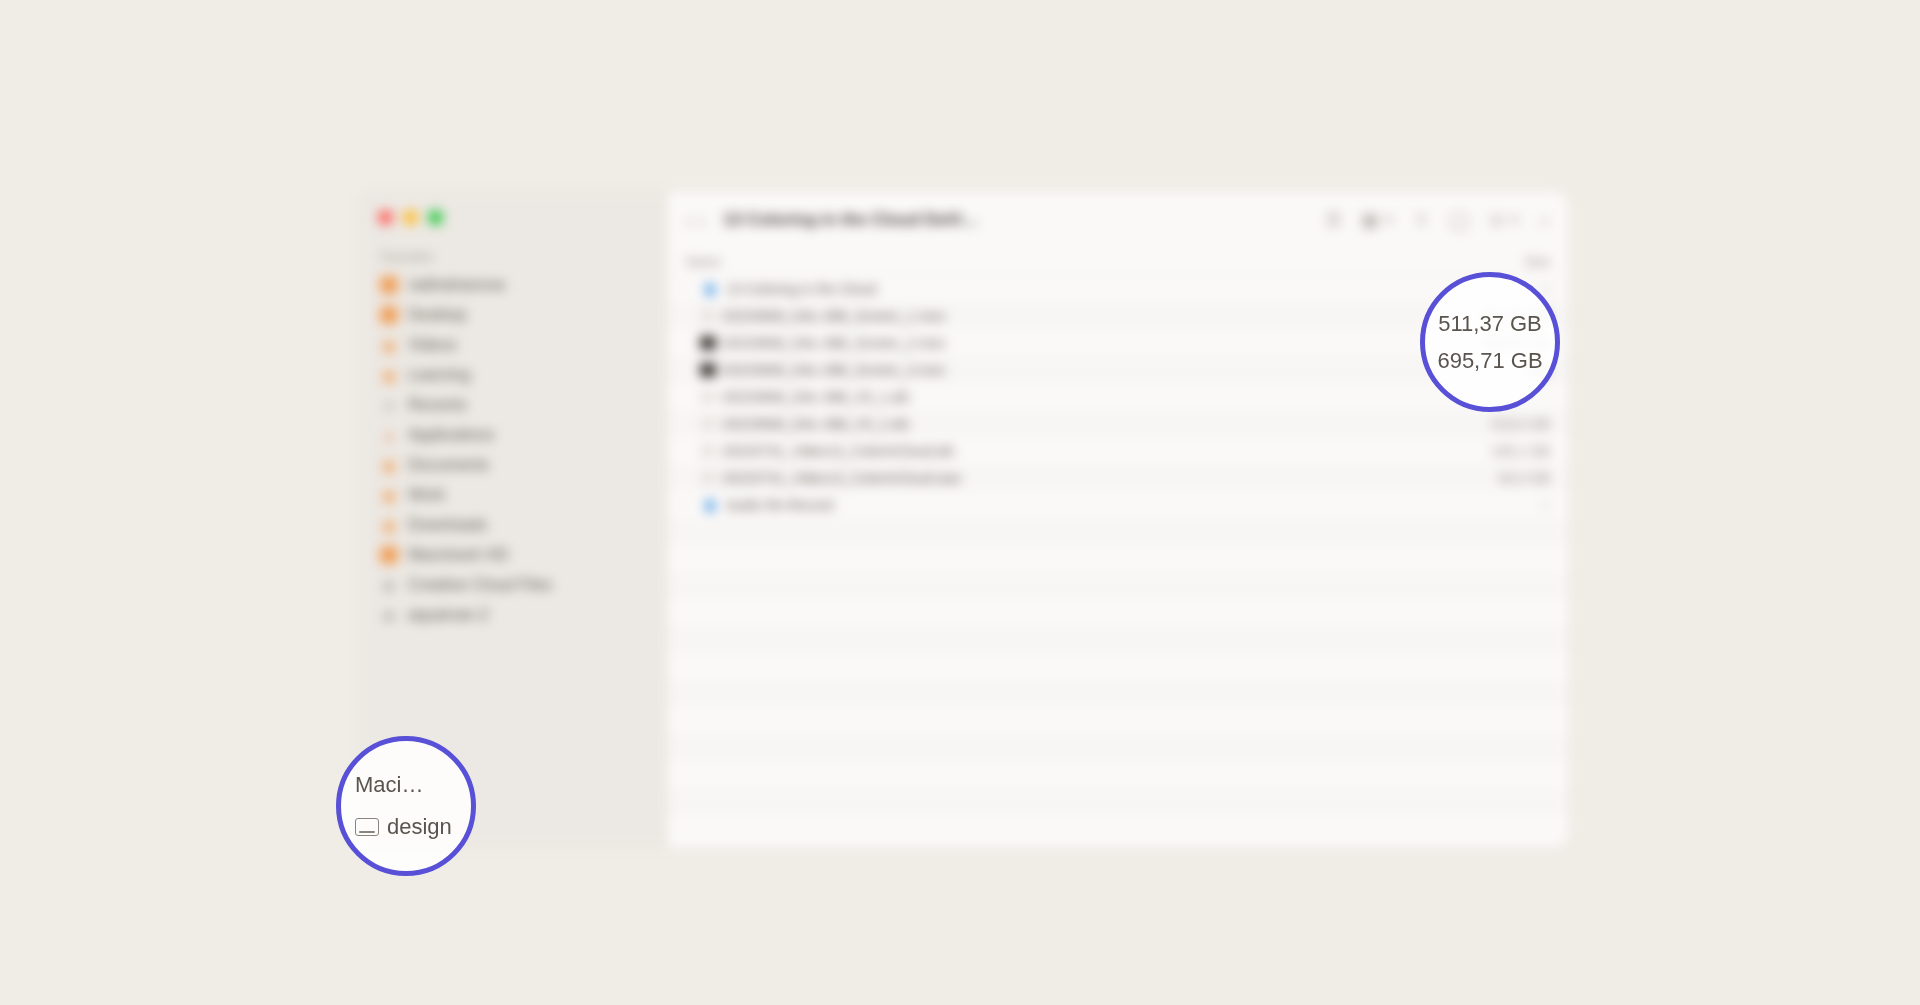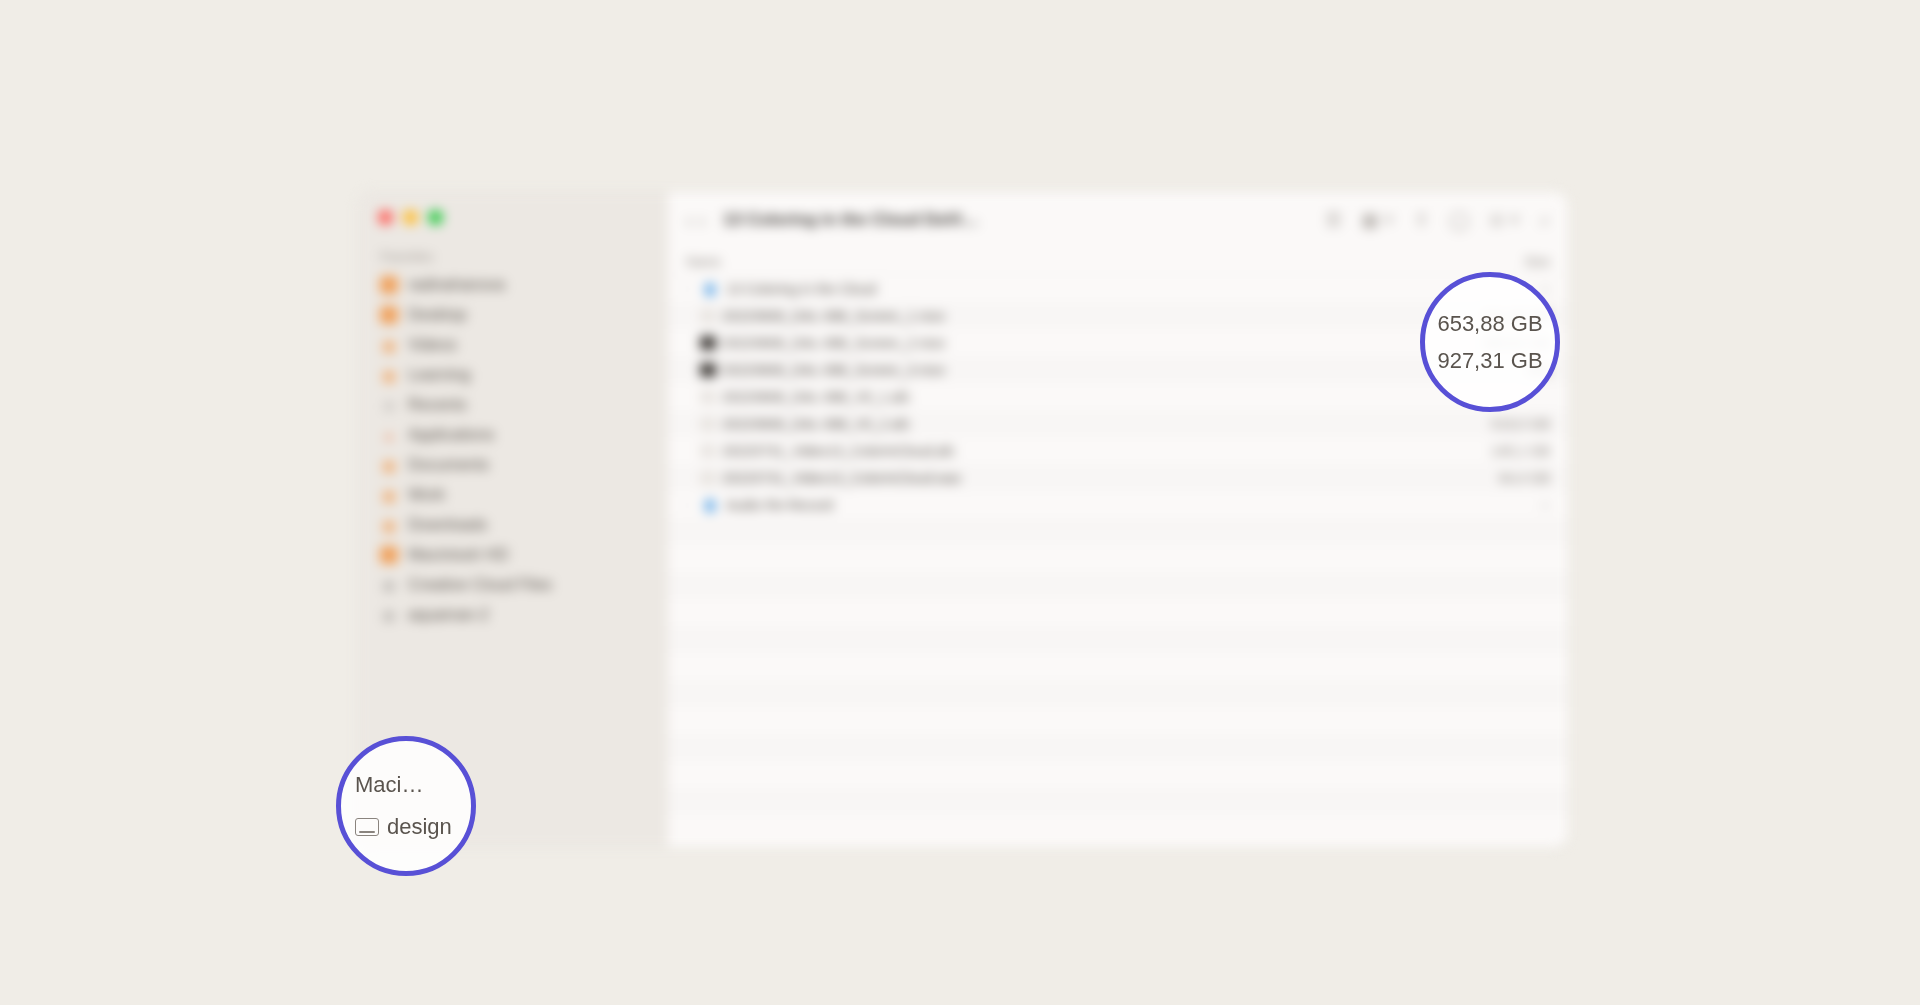--- a/index.html
+++ b/index.html
@@ -192,22 +192,22 @@
           <div class="row"></div>
           <div class="row"></div>
           <div class="row"></div>
           <div class="row"></div>
           <div class="row"></div>
       </div>
     </div>
   </div>
 
   <div class="highlight h-size">
-    <div class="ln">653,88 GB</div>
-    <div class="ln">927,31 GB</div>
+    <div class="ln">511,37 GB</div>
+    <div class="ln">695,71 GB</div>
   </div>
 
   <div class="highlight h-drive">
     <div class="dln">
         <span>Maci…</span>
       </div>
     <div class="dln">
         <span class="drvico"></span>
         <span>design</span>
       </div>

